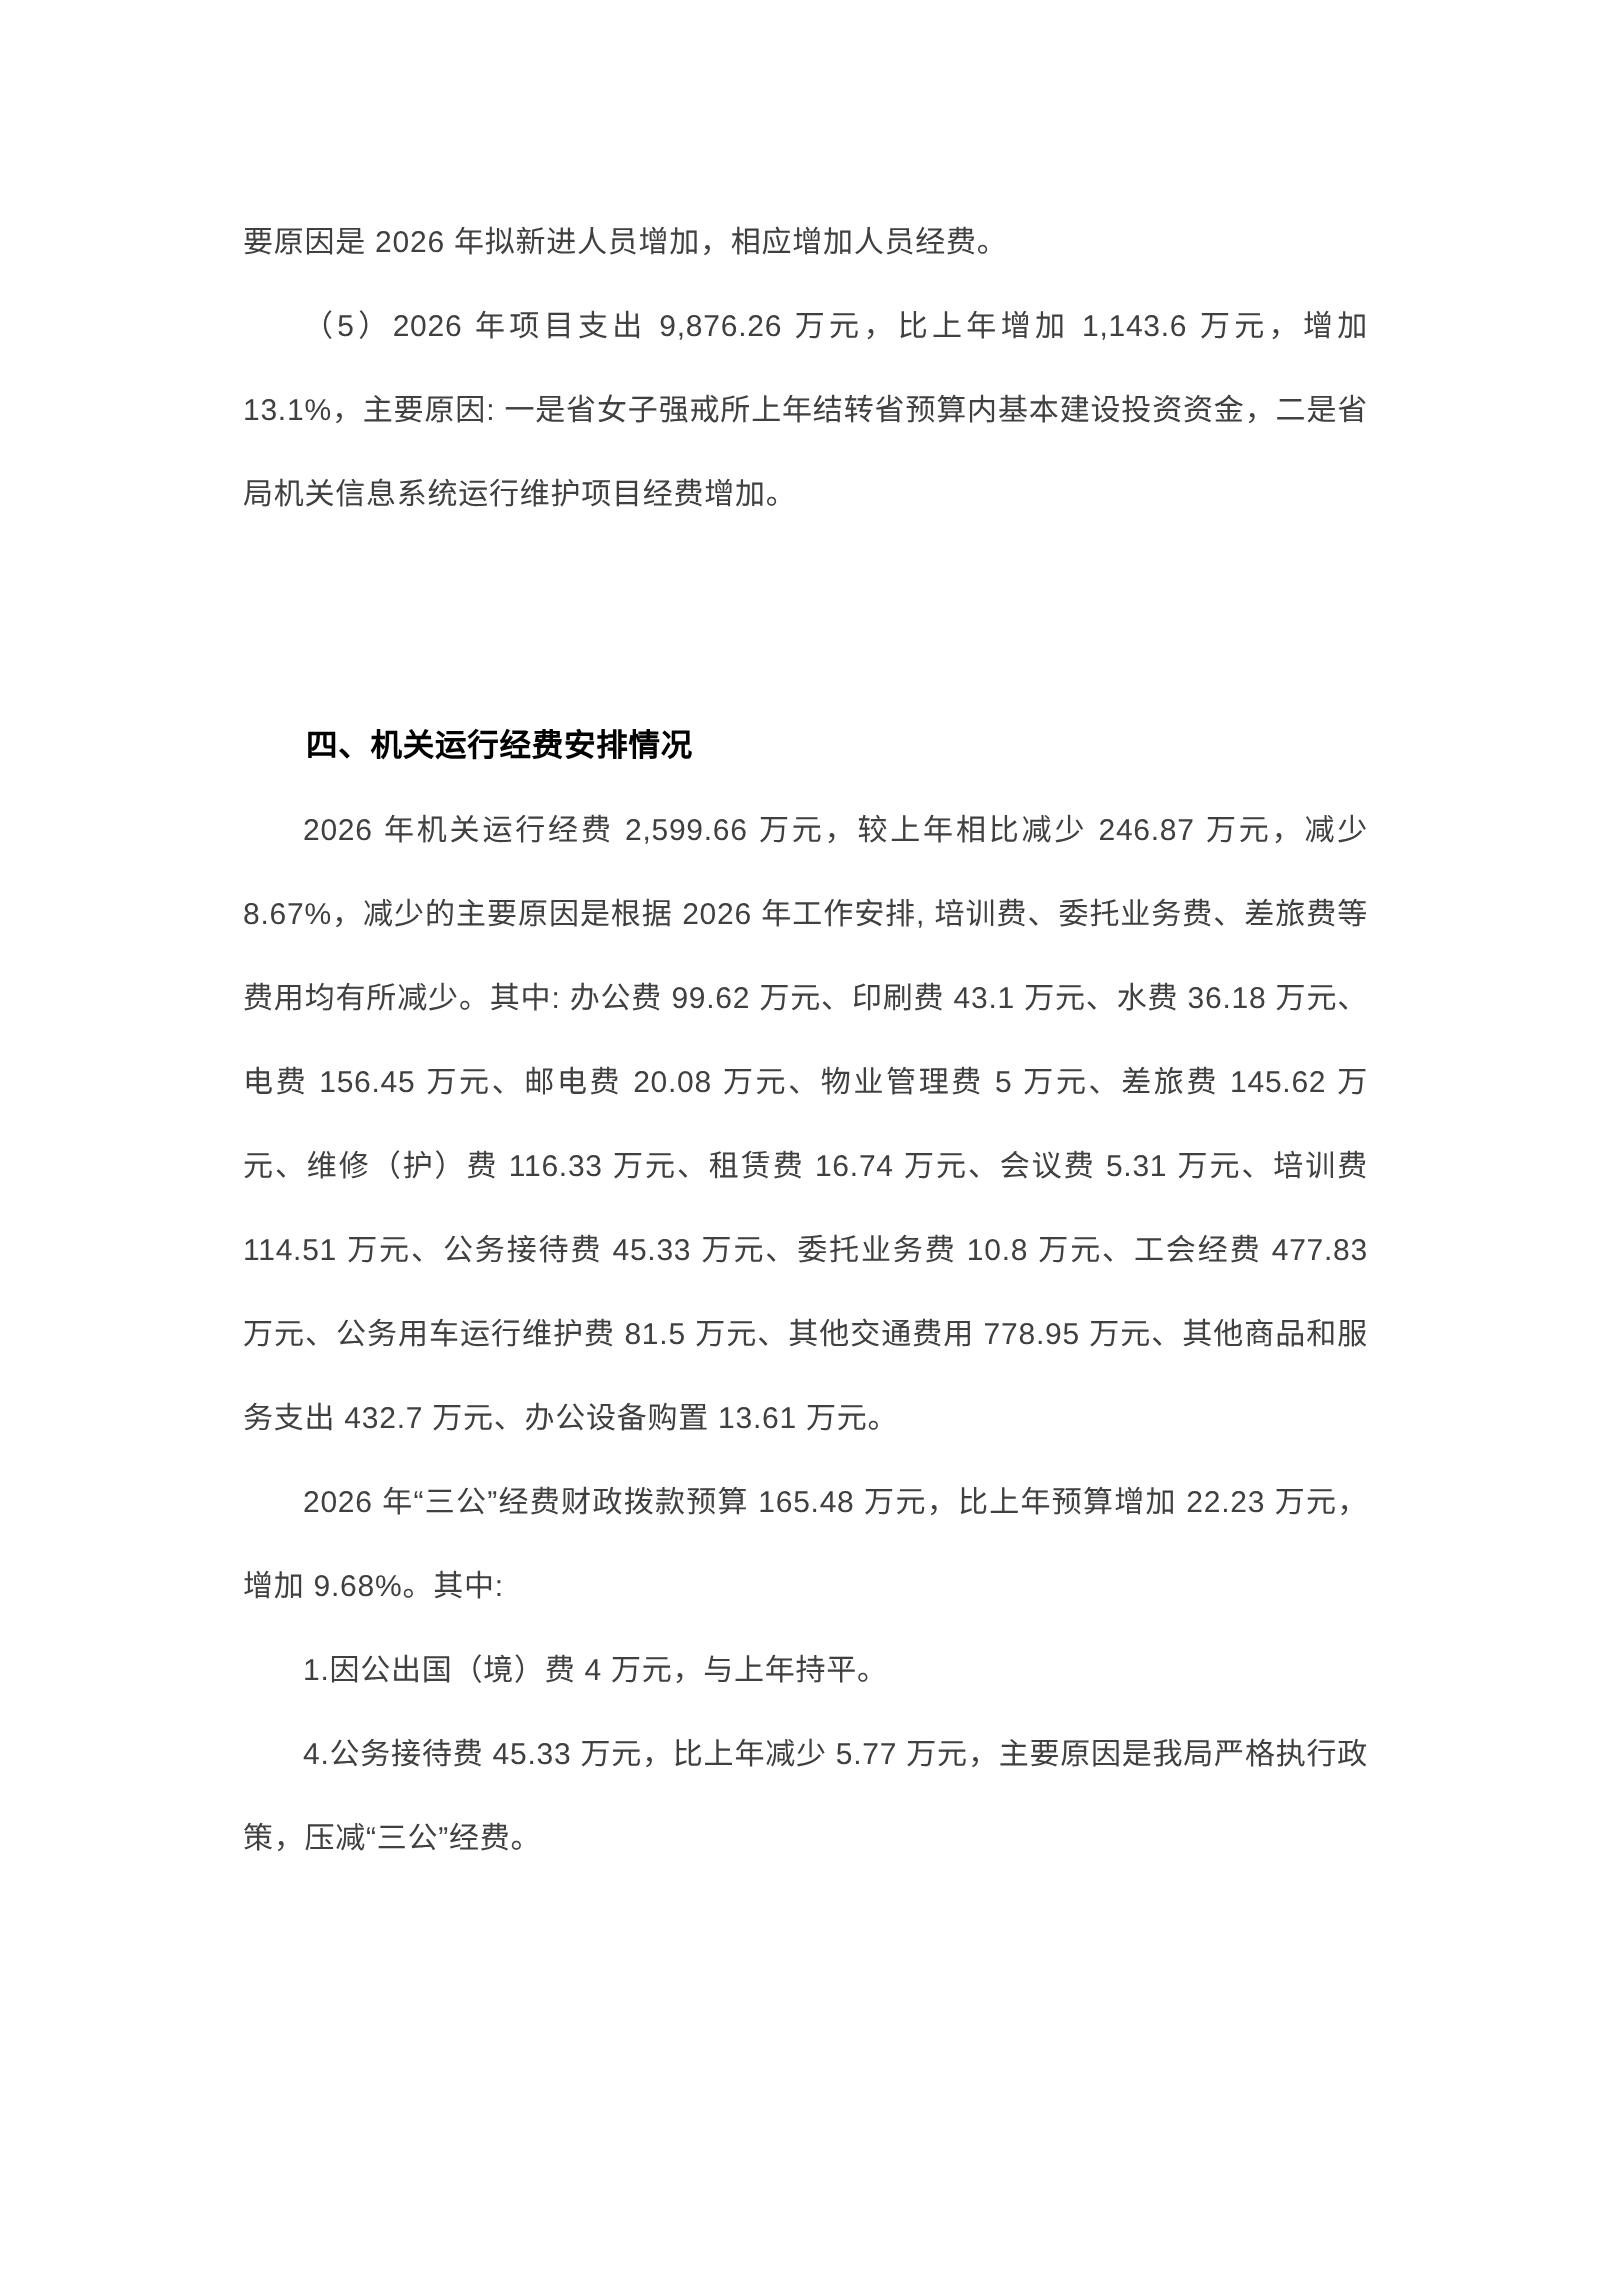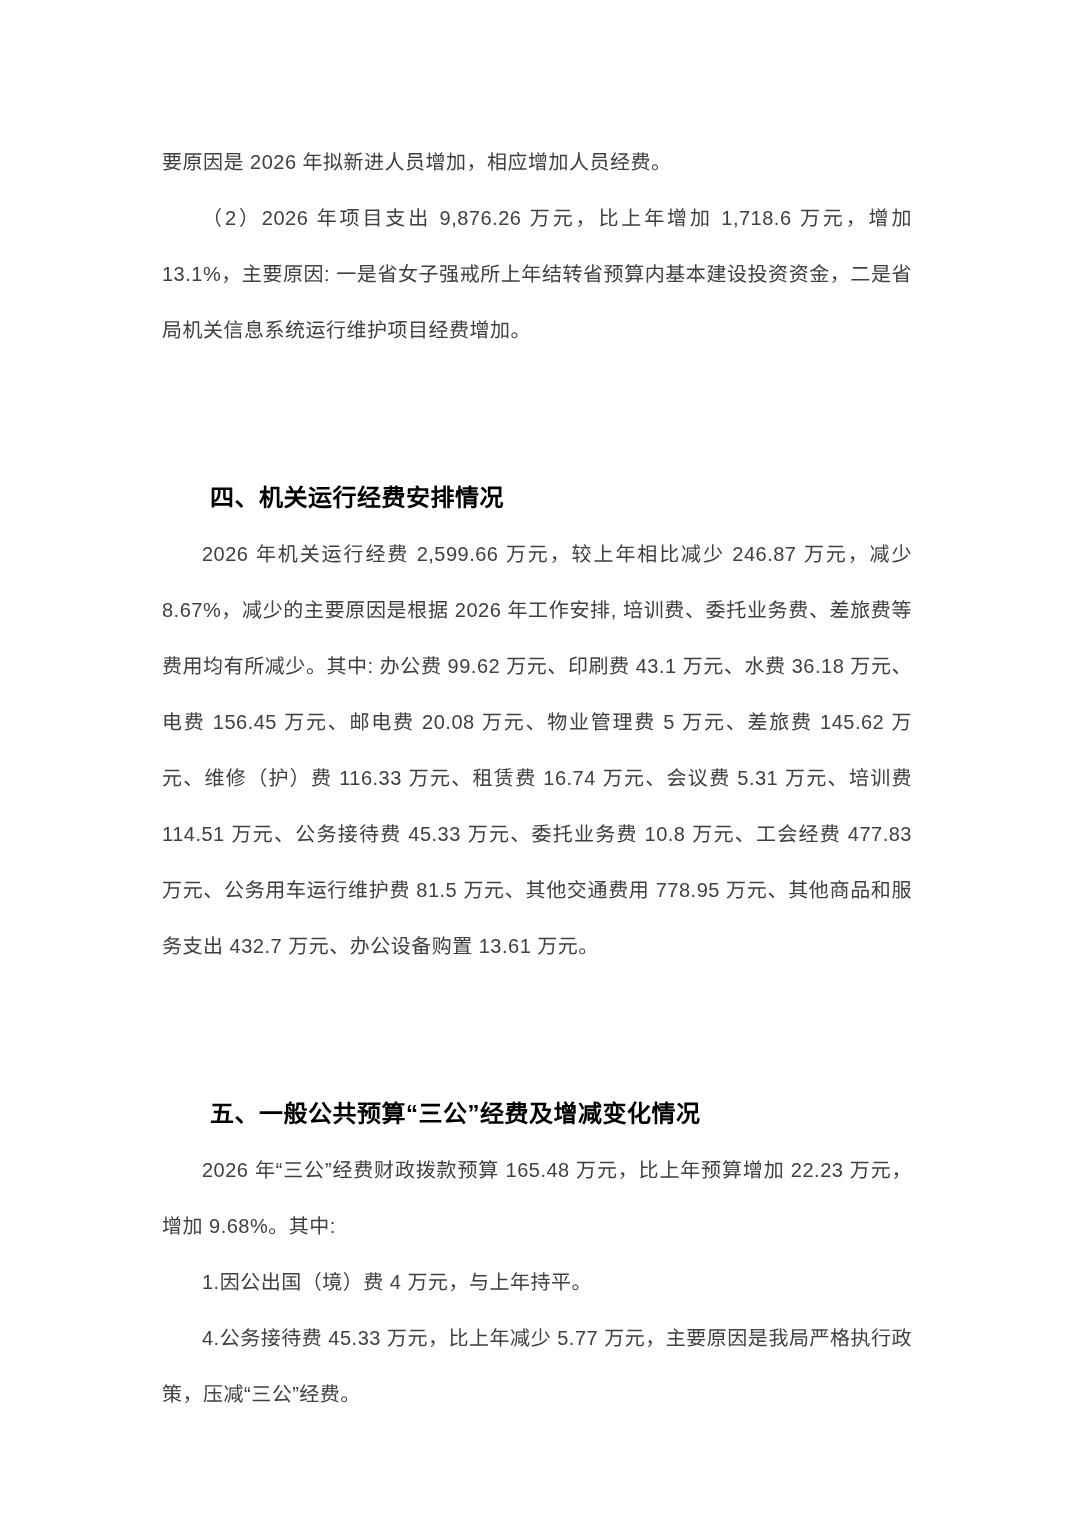--- a/index.html
+++ b/index.html
@@ -25,42 +25,41 @@
     margin: 0;
     text-align: justify;
     text-justify: inter-ideograph;
     letter-spacing: 0.5px;
   }
   .para.indent {
     text-indent: 2em;
   }
   .heading {
     margin: 112px 0 0 0;
-    font-size: 24px;
+    font-size: 21px;
     font-weight: 700;
     color: #000000;
     text-indent: 2em;
     line-height: 56px;
     letter-spacing: 0.5px;
   }
 </style>
 </head>
 <body>
 
 <div class="page">
 
   <p class="para">要原因是 2026 年拟新进人员增加，相应增加人员经费。</p>
 
-  <p class="para indent">（2）2026 年项目支出 9,876.26 万元，比上年增加 1,718.6 万元，增加 13.1%，主要原因: 一是省女子强戒所上年结转省预算内基本建设投资资金，二是省局机关信息系统运行维护项目经费增加。</p>
+  <p class="para indent">（5）2026 年项目支出 9,876.26 万元，比上年增加 1,143.6 万元，增加 13.1%，主要原因: 一是省女子强戒所上年结转省预算内基本建设投资资金，二是省局机关信息系统运行维护项目经费增加。</p>
 
   <h2 class="heading">四、机关运行经费安排情况</h2>
 
   <p class="para indent">2026 年机关运行经费 2,599.66 万元，较上年相比减少 246.87 万元，减少 8.67%，减少的主要原因是根据 2026 年工作安排, 培训费、委托业务费、差旅费等费用均有所减少。其中: 办公费 99.62 万元、印刷费 43.1 万元、水费 36.18 万元、电费 156.45 万元、邮电费 20.08 万元、物业管理费 5 万元、差旅费 145.62 万元、维修（护）费 116.33 万元、租赁费 16.74 万元、会议费 5.31 万元、培训费 114.51 万元、公务接待费 45.33 万元、委托业务费 10.8 万元、工会经费 477.83 万元、公务用车运行维护费 81.5 万元、其他交通费用 778.95 万元、其他商品和服务支出 432.7 万元、办公设备购置 13.61 万元。</p>
 
-  <h2 class="heading">五、一般公共预算“三公”经费及增减变化情况</h2>
 
   <p class="para indent">2026 年“三公”经费财政拨款预算 165.48 万元，比上年预算增加 22.23 万元，增加 9.68%。其中:</p>
 
   <p class="para indent">1.因公出国（境）费 4 万元，与上年持平。</p>
 
   <p class="para indent">4.公务接待费 45.33 万元，比上年减少 5.77 万元，主要原因是我局严格执行政策，压减“三公”经费。</p>
 
 </div>
 
 </body></html>

